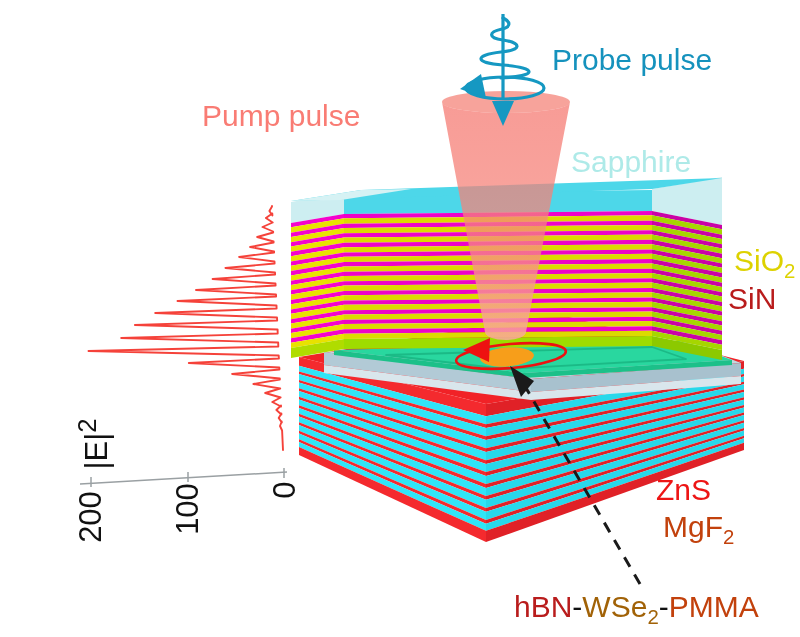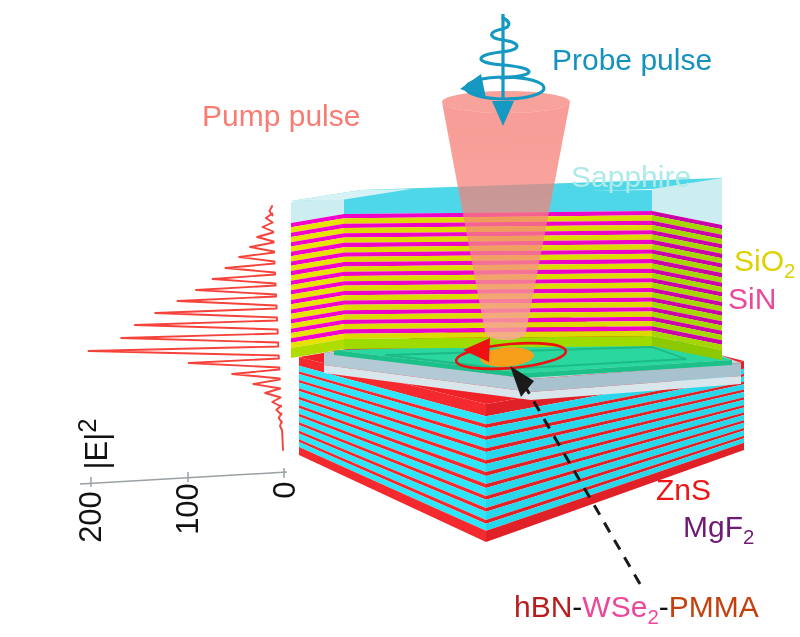--- a/index.html
+++ b/index.html
@@ -199,31 +199,31 @@
         <line x1="154" y1="472" x2="154" y2="482" stroke="#9aa0a3" stroke-width="1.5"></line>
         <line x1="57" y1="477" x2="57" y2="487" stroke="#9aa0a3" stroke-width="1.5"></line>
         <path d="M 238.0,206 L 238.0,206.5 L 235.4,211 L 238.4,215.5 L 238.3,213.5 L 231.9,218 L 238.7,222.5 L 238.7,222.5 L 228.5,227 L 239.1,231.5 L 239.2,232.5 L 223.2,237 L 239.6,241.5 L 239.6,242.5 L 216.1,247 L 240.1,251.5 L 240.1,252.5 L 205.1,257 L 240.5,261.5 L 240.6,263.5 L 191.4,268 L 241.0,272.5 L 241.1,274.5 L 178.6,279 L 241.5,283.5 L 241.6,285.5 L 162.0,290 L 242.0,294.5 L 242.1,296.5 L 143.5,301 L 242.5,305.5 L 242.6,308.5 L 121.2,313 L 243.0,317.5 L 243.2,320.5 L 100.9,325 L 243.6,329.5 L 243.7,333.5 L 87.2,338 L 244.2,342.5 L 244.3,346.5 L 54.5,351 L 244.7,355.5 L 244.9,358.5 L 154.8,363 L 245.3,367.5 L 245.4,369.5 L 198.1,374 L 245.8,378.5 L 245.8,379.5 L 219.4,384 L 246.2,388.5 L 246.2,388.5 L 231.2,393 L 246.6,397.5 L 246.6,397.5 L 238.3,402 L 247.0,406.5 L 247.0,405.5 L 242.4,410 L 247.4,414.5 L 247.4,413.5 L 244.7,418 L 247.8,422.5 L 247.7,421.5 L 246.0,426 L 248.1,430.5 L 249.0,450" fill="none" stroke="#f5423a" stroke-width="1.9" stroke-linejoin="round" stroke-linecap="round"></path>
       </g>
   </svg>
 
   <div class="lbl" style="left: 518px; top: 44px; color: rgb(21, 146, 189);">Probe pulse</div>
 
   <div class="lbl" style="left: 168px; top: 100px; color: rgb(249, 124, 116); text-align: right;">Pump pulse</div>
 
-  <div class="lbl" style="left: 537px; top: 161px; color: rgb(174, 234, 232);">Sapphire</div>
+  <div class="lbl" style="left: 537px; top: 146px; color: rgb(174, 234, 232);">Sapphire</div>
 
   <div class="lbl" style="left: 700px; top: 245px; color: rgb(221, 210, 0);"><span>SiO</span><sub>2</sub></div>
 
-  <div class="lbl" style="left: 694px; top: 283px; color: #ec4899;">SiN</div>
+  <div class="lbl" style="left: 694px; top: 283px; color: #b91c1c;">SiN</div>
 
   <div class="lbl" style="left: 622px; top: 474px; color: rgb(237, 21, 21);">ZnS</div>
 
-  <div class="lbl" style="left: 649px; top: 511px; color: #701a75;"><span>MgF</span><sub>2</sub></div>
+  <div class="lbl" style="left: 629px; top: 511px; color: #c2410c;"><span>MgF</span><sub>2</sub></div>
 
   <div class="lbl" style="left:480px;top:591px;">
-    <span style="color: #b91c1c;">hBN</span><span style="color: rgb(17, 17, 17);">-</span><span style="color: #ec4899;"><span>WSe</span><sub>2</sub></span><span style="color: rgb(17, 17, 17);">-</span><span style="color: #c2410c;">PMMA</span>
+    <span style="color: #b91c1c;">hBN</span><span style="color: rgb(17, 17, 17);">-</span><span style="color: #a16207;"><span>WSe</span><sub>2</sub></span><span style="color: rgb(17, 17, 17);">-</span><span style="color: #c2410c;">PMMA</span>
   </div>
 
   <div class="tick-lbl rot" style="left:251px;top:490px;">0</div>
   <div class="tick-lbl rot" style="left:154px;top:509px;">100</div>
   <div class="tick-lbl rot" style="left:57px;top:517px;">200</div>
   <div class="axis-lbl rot" style="left:60px;top:444px;"><span>|E|</span><sup>2</sup></div>
 </div>
 
 </body></html>

